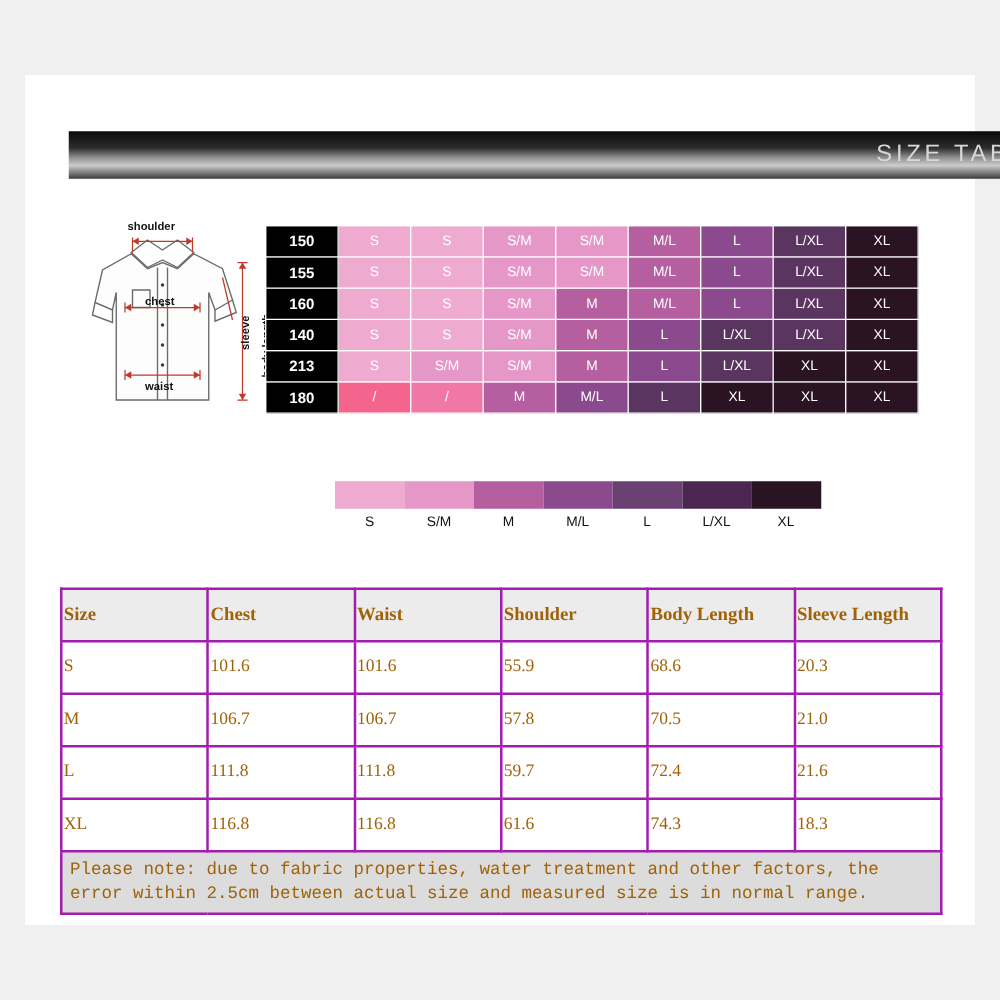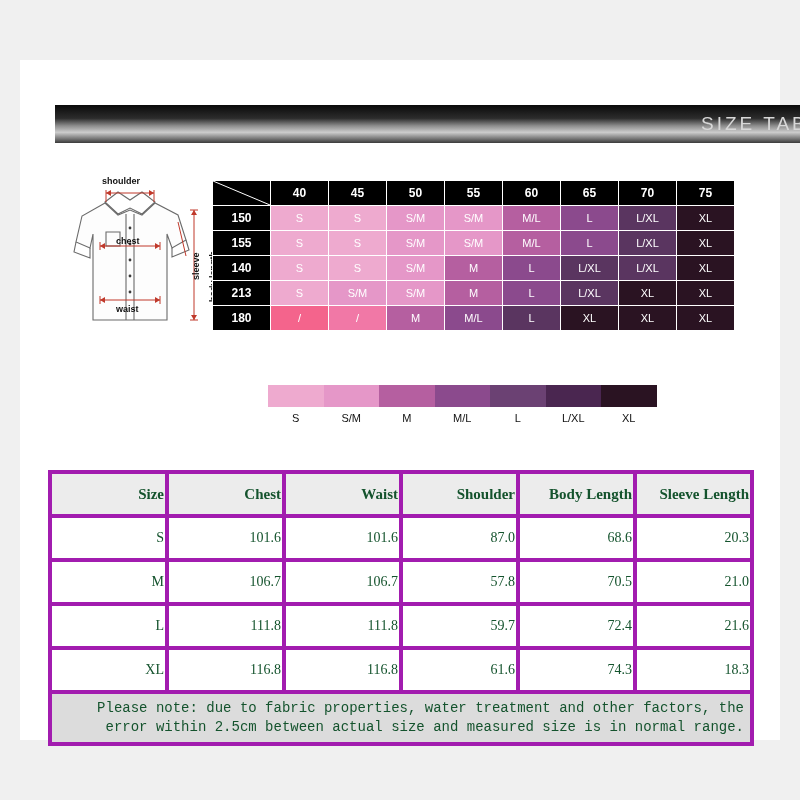--- a/index.html
+++ b/index.html
@@ -128,26 +128,26 @@
     width: 706px;
   }
   table.meas {
     border-collapse: collapse;
     width: 706px;
     table-layout: fixed;
     background: #ffffff;
     font-family: "Liberation Serif", serif;
   }
   table.meas th, table.meas td {
-    border: 4px solid #a21caf;
+    border: 2px solid #a21caf;
     height: 38px;
-    text-align: right;
+    text-align: left;
     vertical-align: middle;
     font-size: 14px;
-    color: #14532d;
+    color: #a16207;
   }
   table.meas thead th {
     background: #ececec;
     font-weight: bold;
     font-size: 15px;
   }
   .note-row td {
     background: #dcdcdc;
     border: 1px solid #b9b9b9;
     font-size: 13px;
@@ -217,51 +217,47 @@
       <div class="dlabel" style="left:42px; top:6px;">shoulder</div>
       <div class="dlabel" style="left:56px; top:66px;">chest</div>
       <div class="dlabel" style="left:56px; top:134px;">waist</div>
       <div class="dlabel vert" style="left:131px; top:110px;">sleeve</div>
       <div class="dlabel vert" style="left:148px; top:132px;">body length</div>
     </div>
 
     <table class="matrix">
       <tbody id="matrix-body">
           <tr>
-            <td class="corner">
-              <svg width="57" height="24">
-                <line x1="0" y1="0" x2="57" y2="24" stroke="#ffffff" stroke-width="1"></line>
-              </svg>
-            </td>
-            <td class="hdr">40</td>
-            <td class="hdr">45</td>
-            <td class="hdr">50</td>
-            <td class="hdr">55</td>
-            <td class="hdr">60</td>
-            <td class="hdr">65</td>
-            <td class="hdr">70</td>
-            <td class="hdr">75</td>
-          </tr>
-          <tr>
             <td class="rowhdr">150</td>
             <td style="background: rgb(238, 170, 207);">S</td>
             <td style="background: rgb(238, 170, 207);">S</td>
             <td style="background: rgb(229, 151, 200);">S/M</td>
             <td style="background: rgb(229, 151, 200);">S/M</td>
             <td style="background: rgb(181, 95, 160);">M/L</td>
             <td style="background: rgb(139, 74, 141);">L</td>
             <td style="background: rgb(90, 53, 96);">L/XL</td>
             <td style="background: rgb(42, 19, 34);">XL</td>
           </tr>
           <tr>
             <td class="rowhdr">155</td>
             <td style="background: rgb(238, 170, 207);">S</td>
             <td style="background: rgb(238, 170, 207);">S</td>
             <td style="background: rgb(229, 151, 200);">S/M</td>
             <td style="background: rgb(229, 151, 200);">S/M</td>
+            <td style="background: rgb(181, 95, 160);">M/L</td>
+            <td style="background: rgb(139, 74, 141);">L</td>
+            <td style="background: rgb(90, 53, 96);">L/XL</td>
+            <td style="background: rgb(42, 19, 34);">XL</td>
+          </tr>
+          <tr>
+            <td class="rowhdr">160</td>
+            <td style="background: rgb(238, 170, 207);">S</td>
+            <td style="background: rgb(238, 170, 207);">S</td>
+            <td style="background: rgb(229, 151, 200);">S/M</td>
+            <td style="background: rgb(181, 95, 160);">M</td>
             <td style="background: rgb(181, 95, 160);">M/L</td>
             <td style="background: rgb(139, 74, 141);">L</td>
             <td style="background: rgb(90, 53, 96);">L/XL</td>
             <td style="background: rgb(42, 19, 34);">XL</td>
           </tr>
           <tr>
             <td class="rowhdr">140</td>
             <td style="background: rgb(238, 170, 207);">S</td>
             <td style="background: rgb(238, 170, 207);">S</td>
             <td style="background: rgb(229, 151, 200);">S/M</td>
@@ -327,21 +323,21 @@
               <th>Shoulder</th>
               <th>Body Length</th>
               <th>Sleeve Length</th>
             </tr>
         </thead>
         <tbody id="meas-body">
             <tr>
               <td>S</td>
               <td>101.6</td>
               <td>101.6</td>
-              <td>87.0</td>
+              <td>55.9</td>
               <td>68.6</td>
               <td>20.3</td>
             </tr>
             <tr>
               <td>M</td>
               <td>106.7</td>
               <td>106.7</td>
               <td>57.8</td>
               <td>70.5</td>
               <td>21.0</td>

